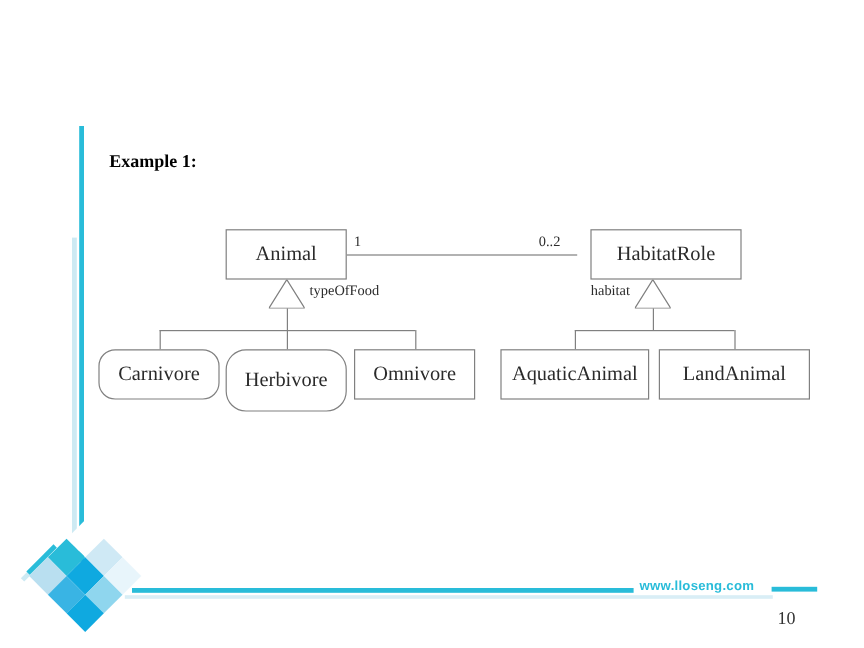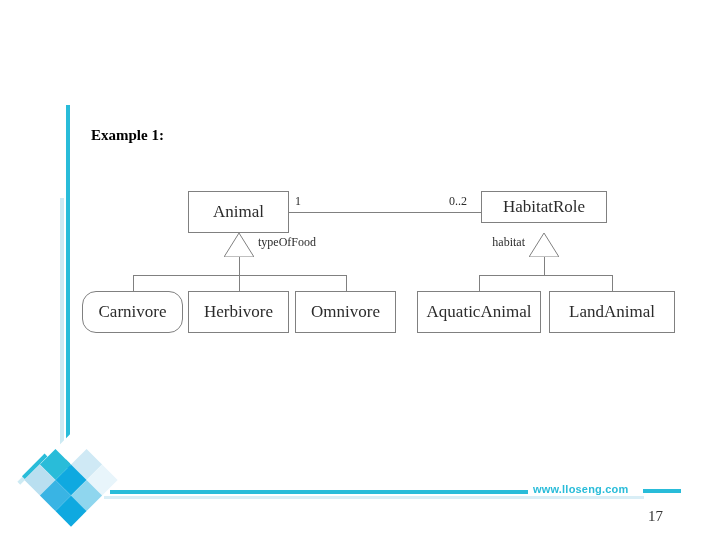--- a/index.html
+++ b/index.html
@@ -186,23 +186,23 @@
       <div class="cell" style="left: 44px; top: 22px; background: rgb(143, 214, 238);"></div>
       <div class="cell" style="left: 0px; top: 44px; background: rgb(185, 223, 240);"></div>
       <div class="cell" style="left: 22px; top: 44px; background: rgb(57, 180, 228);"></div>
       <div class="cell" style="left: 44px; top: 44px; background: rgb(15, 169, 224);"></div>
     </div>
 
   <div id="example-label">Example 1:</div>
 
   <div id="uml">
       <div class="uml-box" style="left: 188px; top: 191px; width: 101px; height: 42px;">Animal</div>
-      <div class="uml-box" style="left: 481px; top: 191px; width: 126px; height: 32px;">HabitatRole</div>
+      <div class="uml-box" style="left: 492px; top: 191px; width: 126px; height: 42px;">HabitatRole</div>
       <div class="uml-box" style="left: 82px; top: 291px; width: 101px; height: 42px; border-radius: 14px;">Carnivore</div>
-      <div class="uml-box" style="left: 188px; top: 291px; width: 101px; height: 42px;">Herbivore</div>
+      <div class="uml-box" style="left: 188px; top: 291px; width: 101px; height: 52px; border-radius: 17px;">Herbivore</div>
       <div class="uml-box" style="left: 295px; top: 291px; width: 101px; height: 42px;">Omnivore</div>
       <div class="uml-box" style="left: 417px; top: 291px; width: 124px; height: 42px;">AquaticAnimal</div>
       <div class="uml-box" style="left: 549px; top: 291px; width: 126px; height: 42px;">LandAnimal</div>
       <div class="uml-line h" style="left: 289px; top: 212px; width: 192px;"></div>
       <div class="uml-label" style="left: 295px; top: 194px;">1</div>
       <div class="uml-label" style="left: 449px; top: 194px;">0..2</div>
       <svg class="uml-tri" width="30" height="24" style="left: 224px; top: 233px;">
         <polygon points="15,0 0,24 30,24" fill="#ffffff" stroke="#808080" stroke-width="1"></polygon>
       </svg>
       <div class="uml-line v" style="left: 239px; top: 257px; height: 18px;"></div>
@@ -218,15 +218,15 @@
       <div class="uml-line h" style="left: 479px; top: 275px; width: 133px;"></div>
       <div class="uml-line v" style="left: 479px; top: 275px; height: 16px;"></div>
       <div class="uml-line v" style="left: 612px; top: 275px; height: 16px;"></div>
       <div class="uml-label" style="left: 525px; top: 235px; transform: translateX(-100%);">habitat</div>
     </div>
 
   <div class="footer-bar" id="footer-bar-left"></div>
   <div class="footer-bar-pale" id="footer-bar-pale-left"></div>
   <div class="footer-bar" id="footer-bar-right"></div>
   <div id="footer-url">www.lloseng.com</div>
-  <div id="page-number">17</div>
+  <div id="page-number">10</div>
 
 </div>
 
 </body></html>

